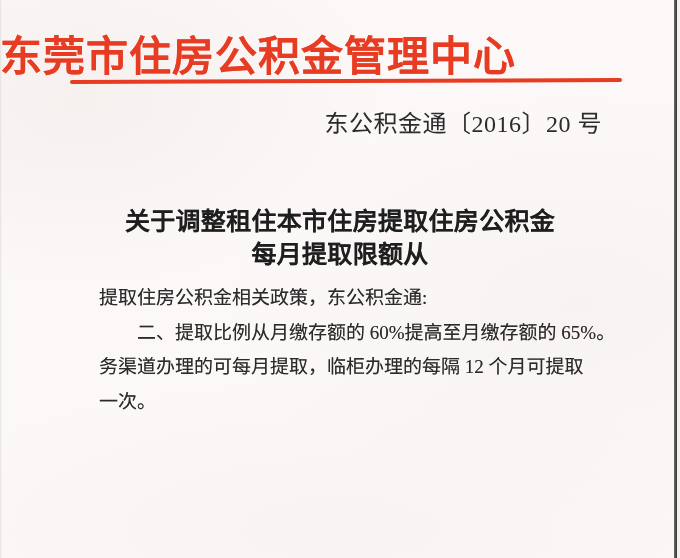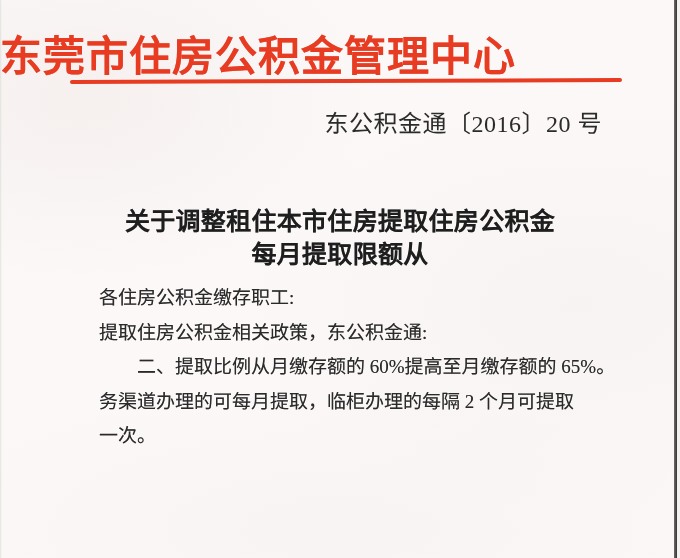--- a/index.html
+++ b/index.html
@@ -112,24 +112,23 @@
   <div class="red-line"></div>
 
   <div class="doc-number">东公积金通〔2016〕20 号</div>
 
   <div class="doc-title">
     <div>关于调整租住本市住房提取住房公积金</div>
     <div>每月提取限额从</div>
   </div>
 
   <div class="body-text">
-    <div class="line">各住房公积金缴存职工:</div>
     <div class="line">提取住房公积金相关政策，东公积金通:</div>
     <div class="line indent">二、提取比例从月缴存额的 60%提高至月缴存额的 65%。</div>
-    <div class="line">务渠道办理的可每月提取，临柜办理的每隔 2 个月可提取</div>
+    <div class="line">务渠道办理的可每月提取，临柜办理的每隔 12 个月可提取</div>
     <div class="line">一次。</div>
   </div>
 
   <div class="scan-edge-dark"></div>
   <div class="scan-edge-light"></div>
   <div class="scan-edge-left"></div>
 
 </div>
 
 </body></html>

